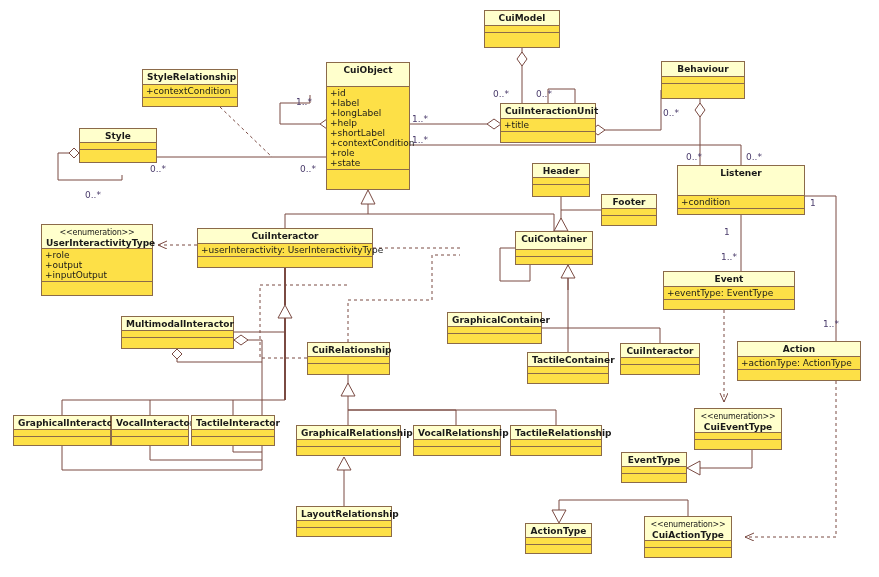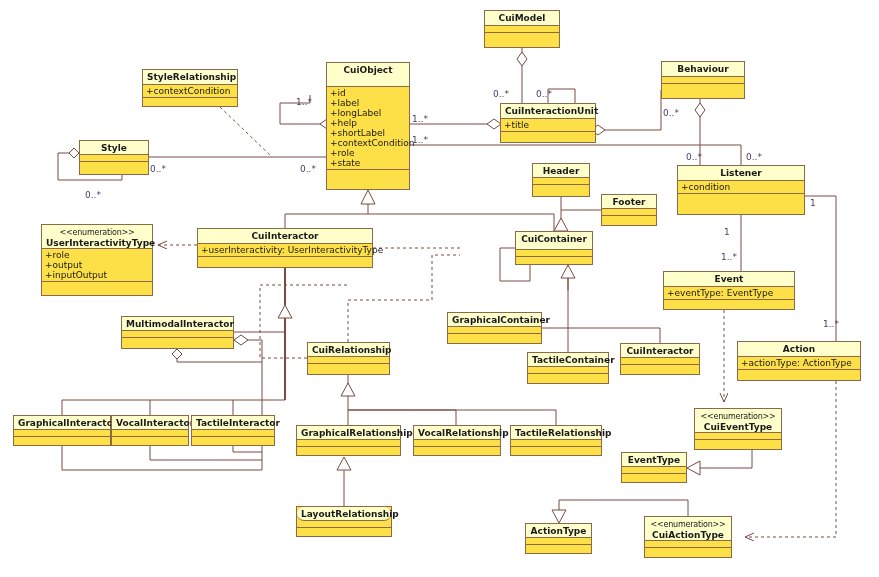--- a/index.html
+++ b/index.html
@@ -214,32 +214,32 @@
       <div class="attrs" style="height: 7px;"></div>
       <div class="ops" style="height: 14px;"></div>
     </div>
     <div class="cls" style="left: 500px; top: 103px; width: 96px; height: 40px;">
       <div class="hdr" style="height: 15px;"><span>CuiInteractionUnit</span></div>
       <div class="attrs" style="height: 13px;">
         <div>+title</div>
       </div>
       <div class="ops" style="height: 10px;"></div>
     </div>
-    <div class="cls" style="left: 79px; top: 140px; width: 70px; height: 35px;">
+    <div class="cls" style="left: 79px; top: 128px; width: 78px; height: 35px;">
       <div class="hdr" style="height: 14px;"><span>Style</span></div>
       <div class="attrs" style="height: 7px;"></div>
       <div class="ops" style="height: 12px;"></div>
     </div>
     <div class="cls" style="left: 532px; top: 163px; width: 58px; height: 34px;">
       <div class="hdr" style="height: 14px;"><span>Header</span></div>
       <div class="attrs" style="height: 7px;"></div>
       <div class="ops" style="height: 11px;"></div>
     </div>
     <div class="cls" style="left: 677px; top: 165px; width: 128px; height: 50px;">
-      <div class="hdr" style="height: 15px;"><span>Listener</span></div>
+      <div class="hdr" style="height: 30px;"><span>Listener</span></div>
       <div class="attrs" style="height: 13px;">
         <div>+condition</div>
       </div>
       <div class="ops" style="height: 20px;"></div>
     </div>
     <div class="cls" style="left: 601px; top: 194px; width: 56px; height: 32px;">
       <div class="hdr" style="height: 14px;"><span>Footer</span></div>
       <div class="attrs" style="height: 7px;"></div>
       <div class="ops" style="height: 9px;"></div>
     </div>
@@ -337,21 +337,21 @@
       <div class="hdr" style="height: 14px;"><span>TactileRelationship</span></div>
       <div class="attrs" style="height: 7px;"></div>
       <div class="ops" style="height: 8px;"></div>
     </div>
     <div class="cls" style="left: 621px; top: 452px; width: 66px; height: 31px;">
       <div class="hdr" style="height: 14px;"><span>EventType</span></div>
       <div class="attrs" style="height: 7px;"></div>
       <div class="ops" style="height: 8px;"></div>
     </div>
     <div class="cls" style="left: 296px; top: 506px; width: 96px; height: 31px;">
-      <div class="hdr" style="height: 14px; border-radius: 7px;"><span>LayoutRelationship</span></div>
+      <div class="hdr" style="height: 14px;"><span>LayoutRelationship</span></div>
       <div class="attrs" style="height: 7px;"></div>
       <div class="ops" style="height: 8px;"></div>
     </div>
     <div class="cls" style="left: 525px; top: 523px; width: 67px; height: 31px;">
       <div class="hdr" style="height: 14px;"><span>ActionType</span></div>
       <div class="attrs" style="height: 7px;"></div>
       <div class="ops" style="height: 8px;"></div>
     </div>
     <div class="cls" style="left: 644px; top: 516px; width: 88px; height: 42px;">
       <div class="hdr" style="height: 24px;"><span class="stereo">&lt;&lt;enumeration&gt;&gt;</span><span>CuiActionType</span></div>

